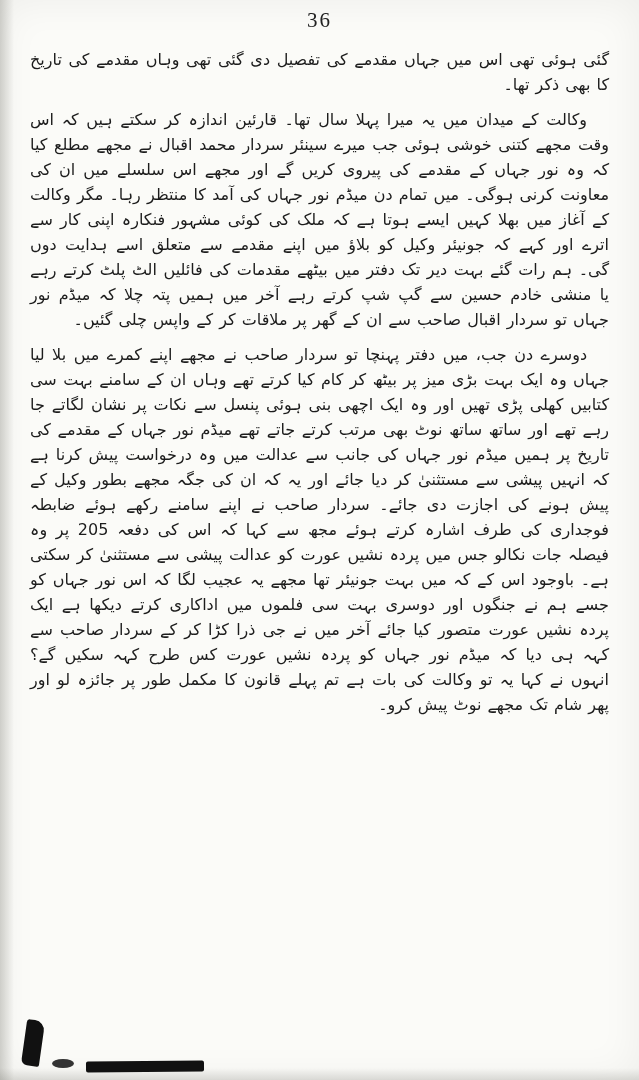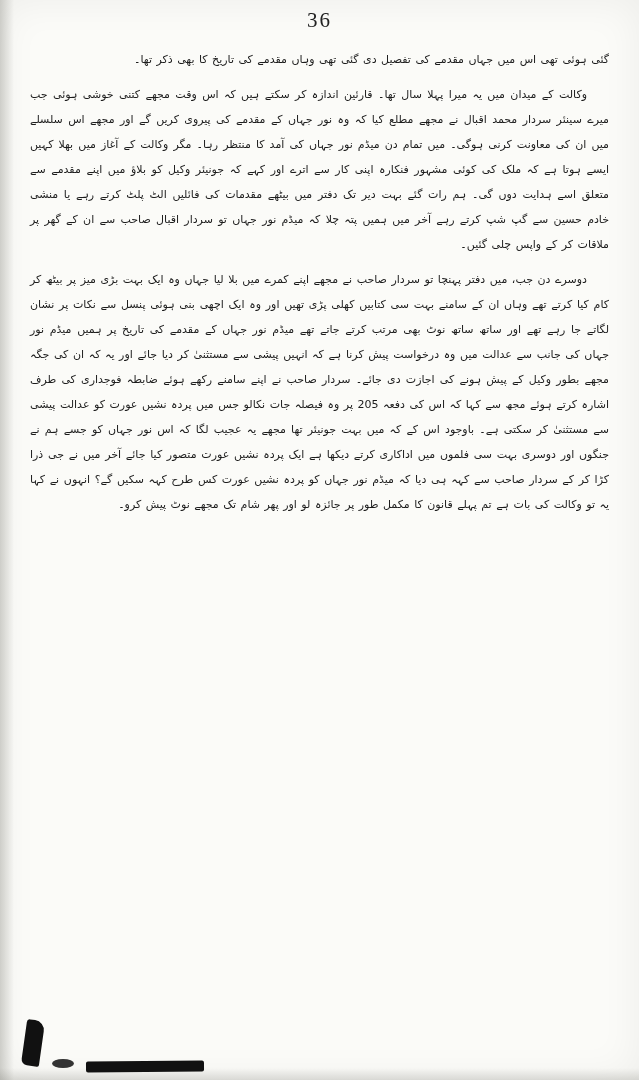--- a/index.html
+++ b/index.html
@@ -43,21 +43,21 @@
     color: #222;
     direction: ltr;
   }
   .page-text {
     direction: rtl;
     unicode-bidi: embed;
     padding: 14px 30px 0 30px;
   }
   .para {
     margin: 0 0 10px 0;
-    font-size: 11px;
+    font-size: 16px;
     line-height: 25px;
     text-align: justify;
     word-spacing: 1px;
   }
   .para.indent {
     text-indent: 22px;
   }
   .para:first-child {
     margin-top: 0;
   }

